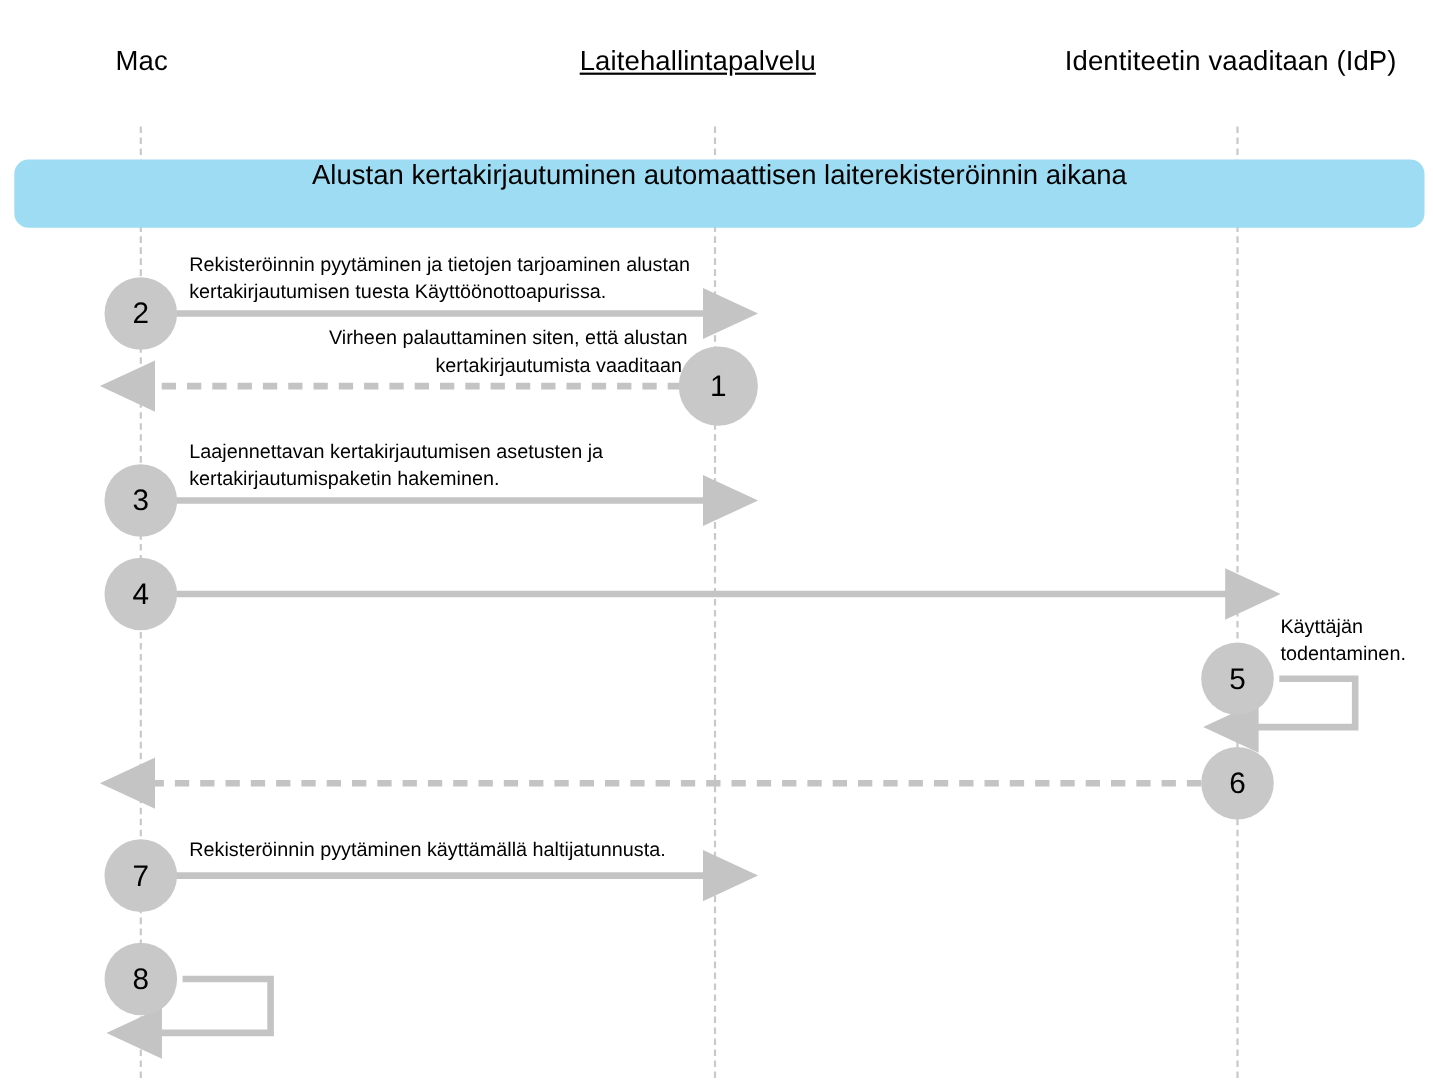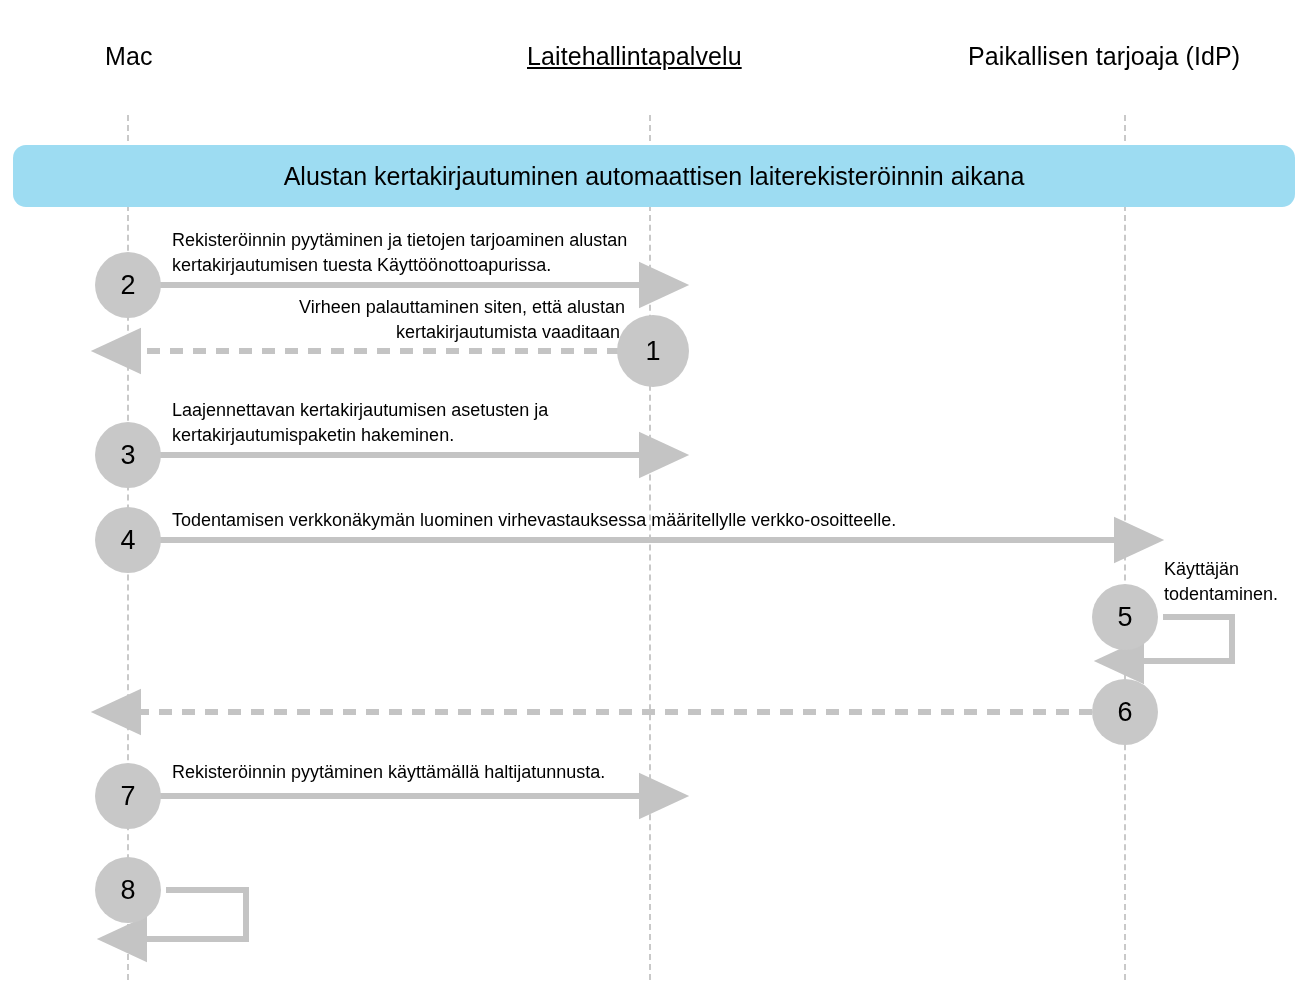--- a/index.html
+++ b/index.html
@@ -36,21 +36,20 @@
   
   .phase-banner {
     position: absolute;
     left: 13px;
     top: 145px;
     width: 1282px;
     height: 62px;
     background: #9ddcf2;
     border-radius: 13px;
     display: flex;
-    align-items: center;
     justify-content: center;
   }
   .phase-banner-label {
     font-size: 25px;
     color: #000;
     white-space: nowrap;
   }
   
   .step-circle {
     position: absolute;
@@ -84,21 +83,21 @@
     z-index: 2;
   }
 </style>
 </head>
 <body>
 
 <div id="canvas">
 
   <div class="col-header" style="left:105px; top:42px;">Mac</div>
   <div class="col-header" style="left:527px; top:42px;text-decoration:underline;">Laitehallintapalvelu</div>
-  <div class="col-header" style="left:968px; top:42px;">Paikallisen tarjoaja (IdP)</div>
+  <div class="col-header" style="left:968px; top:42px;">Identiteetin vaaditaan (IdP)</div>
 
   <div class="lifeline" style="left:127px; top:115px; height:865px;"></div>
   <div class="lifeline" style="left:649px; top:115px; height:865px;"></div>
   <div class="lifeline" style="left:1124px; top:115px; height:865px;"></div>
 
   <div class="phase-banner">
     <span class="phase-banner-label">Alustan kertakirjautuminen automaattisen laiterekisteröinnin aikana</span>
   </div>
 
   <svg class="arrow-svg" viewBox="0 0 1303 987" xmlns="http://www.w3.org/2000/svg">
@@ -143,21 +142,20 @@
   <div class="step-circle" style="left:95px; top:763px; width:66px; height:66px;">7</div>
 
   <div class="step-circle" style="left:95px; top:857px; width:66px; height:66px;">8</div>
 
   <div class="msg-label align-left" style="left:172px; top:228px; width:560px;">Rekisteröinnin pyytäminen ja tietojen tarjoaminen alustan kertakirjautumisen tuesta Käyttöönottoapurissa.</div>
 
   <div class="msg-label align-right" style="left:180px; top:295px; width:445px;">Virheen palauttaminen siten, että alustan kertakirjautumista vaaditaan.</div>
 
   <div class="msg-label align-left" style="left:172px; top:398px; width:470px;">Laajennettavan kertakirjautumisen asetusten ja kertakirjautumispaketin hakeminen.</div>
 
-  <div class="msg-label align-left" style="left:172px; top:508px; width:940px;">Todentamisen verkkonäkymän luominen virhevastauksessa määritellylle verkko-osoitteelle.</div>
 
   <div class="msg-label align-left" style="left:1164px; top:557px; width:135px;">Käyttäjän todentaminen.</div>
 
 
   <div class="msg-label align-left" style="left:172px; top:760px; width:660px;">Rekisteröinnin pyytäminen käyttämällä haltijatunnusta.</div>
 
 
 </div>
 
 </body></html>

